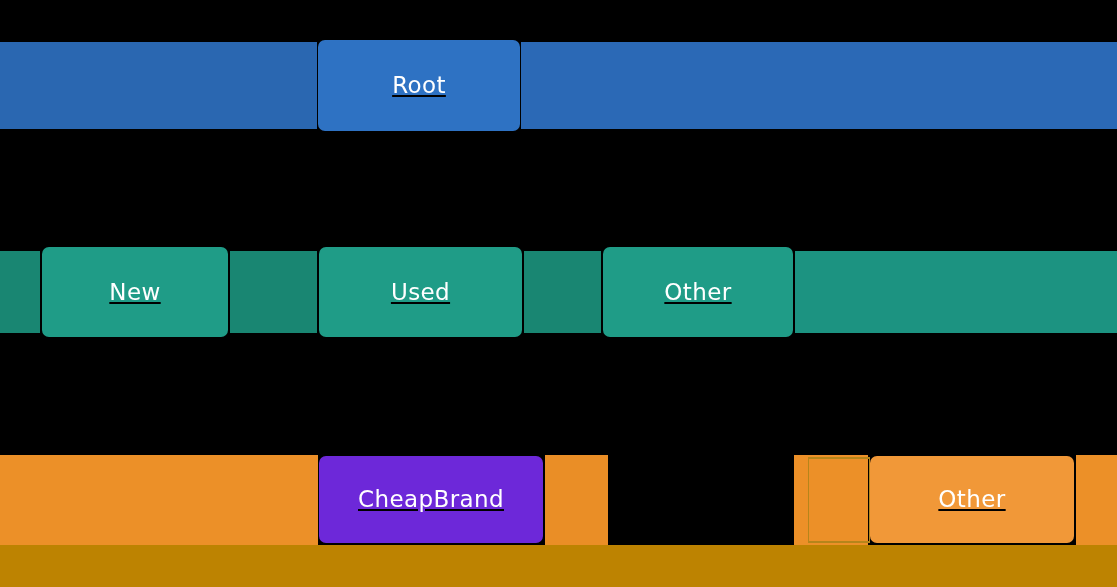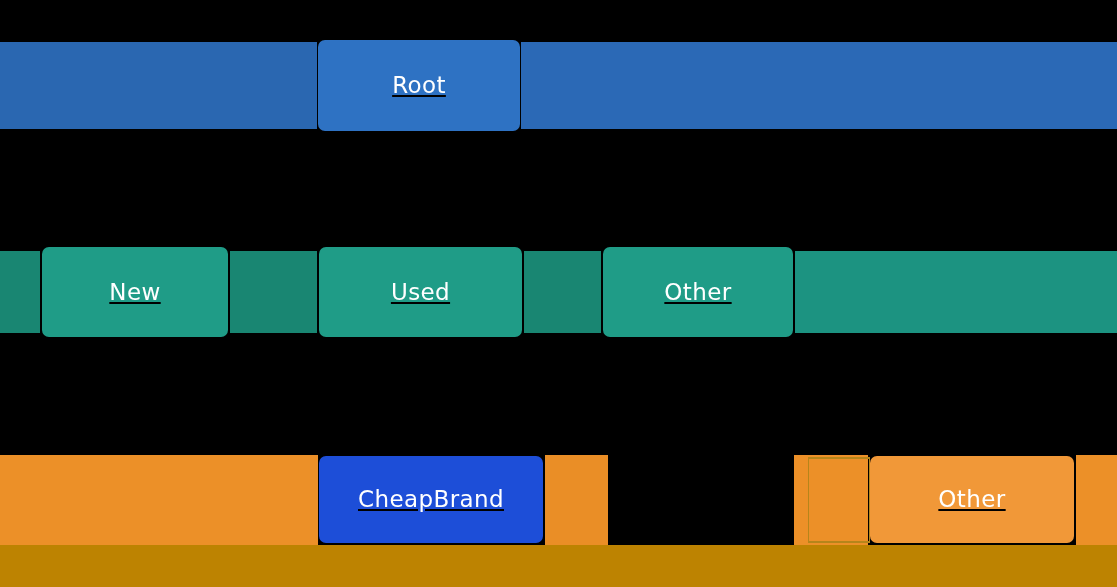--- a/index.html
+++ b/index.html
@@ -53,21 +53,21 @@
     <div class="seg node" style="left: 319px; top: 247px; width: 203px; height: 90px; background: rgb(31, 156, 135);">
       <span class="label">Used</span>
     </div>
     <div class="seg node" style="left: 603px; top: 247px; width: 190px; height: 90px; background: rgb(31, 156, 135);">
       <span class="label">Other</span>
     </div>
     <div class="seg filler" style="left: 0px; top: 455px; width: 318px; height: 90px; background: rgb(236, 144, 40);"></div>
     <div class="seg filler" style="left: 545px; top: 455px; width: 63px; height: 90px; background: rgb(234, 142, 38);"></div>
     <div class="seg filler" style="left: 794px; top: 455px; width: 74px; height: 90px; background: rgb(236, 144, 40);"></div>
     <div class="seg filler" style="left: 1076px; top: 455px; width: 41px; height: 90px; background: rgb(236, 144, 40);"></div>
-    <div class="seg node" style="left: 319px; top: 456px; width: 224px; height: 87px; background: #1d4ed8;">
+    <div class="seg node" style="left: 319px; top: 456px; width: 224px; height: 87px; background: #6d28d9;">
       <span class="label">CheapBrand</span>
     </div>
     <div class="seg node" style="left: 870px; top: 456px; width: 204px; height: 87px; background: rgb(241, 152, 56);">
       <span class="label">Other</span>
     </div>
     <div class="seg strip" style="left: 0px; top: 545px; width: 1117px; height: 42px; background: rgb(189, 131, 1);"></div>
     <div class="seg artifact" style="left: 808px; top: 457px; width: 62px; height: 86px; border-color: rgb(181, 133, 26);"></div>
   </div>
 
 </body></html>

